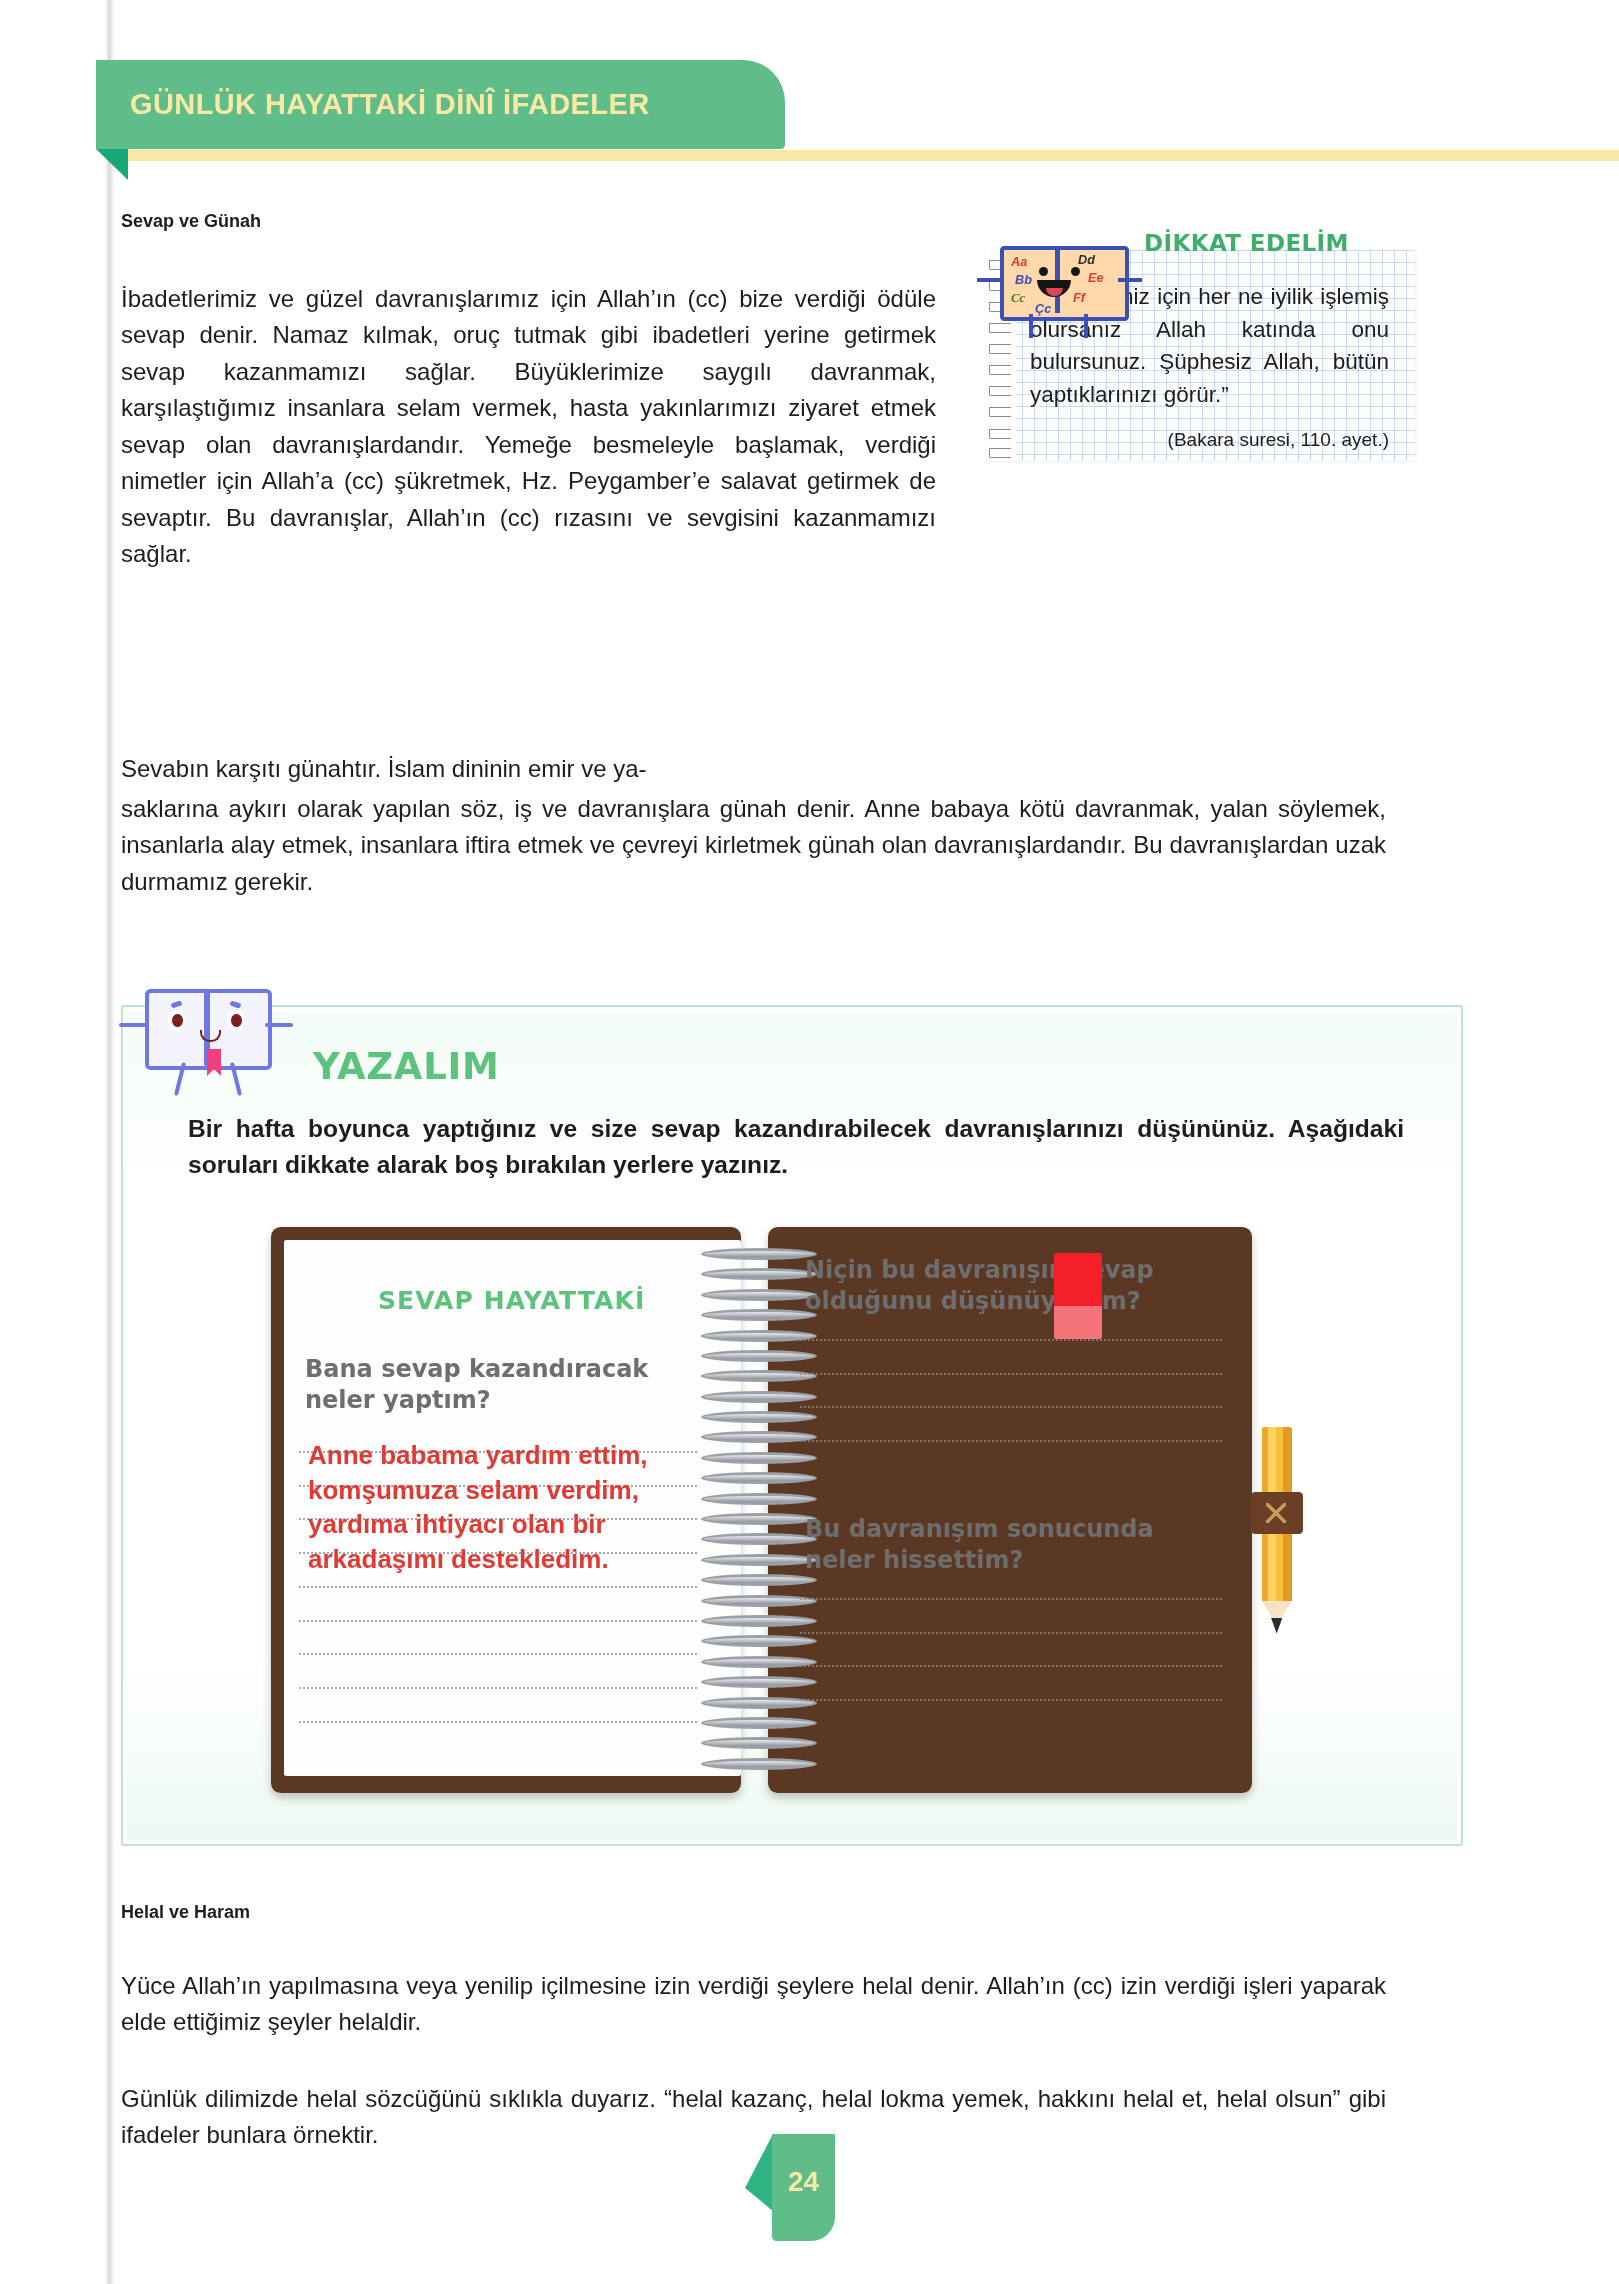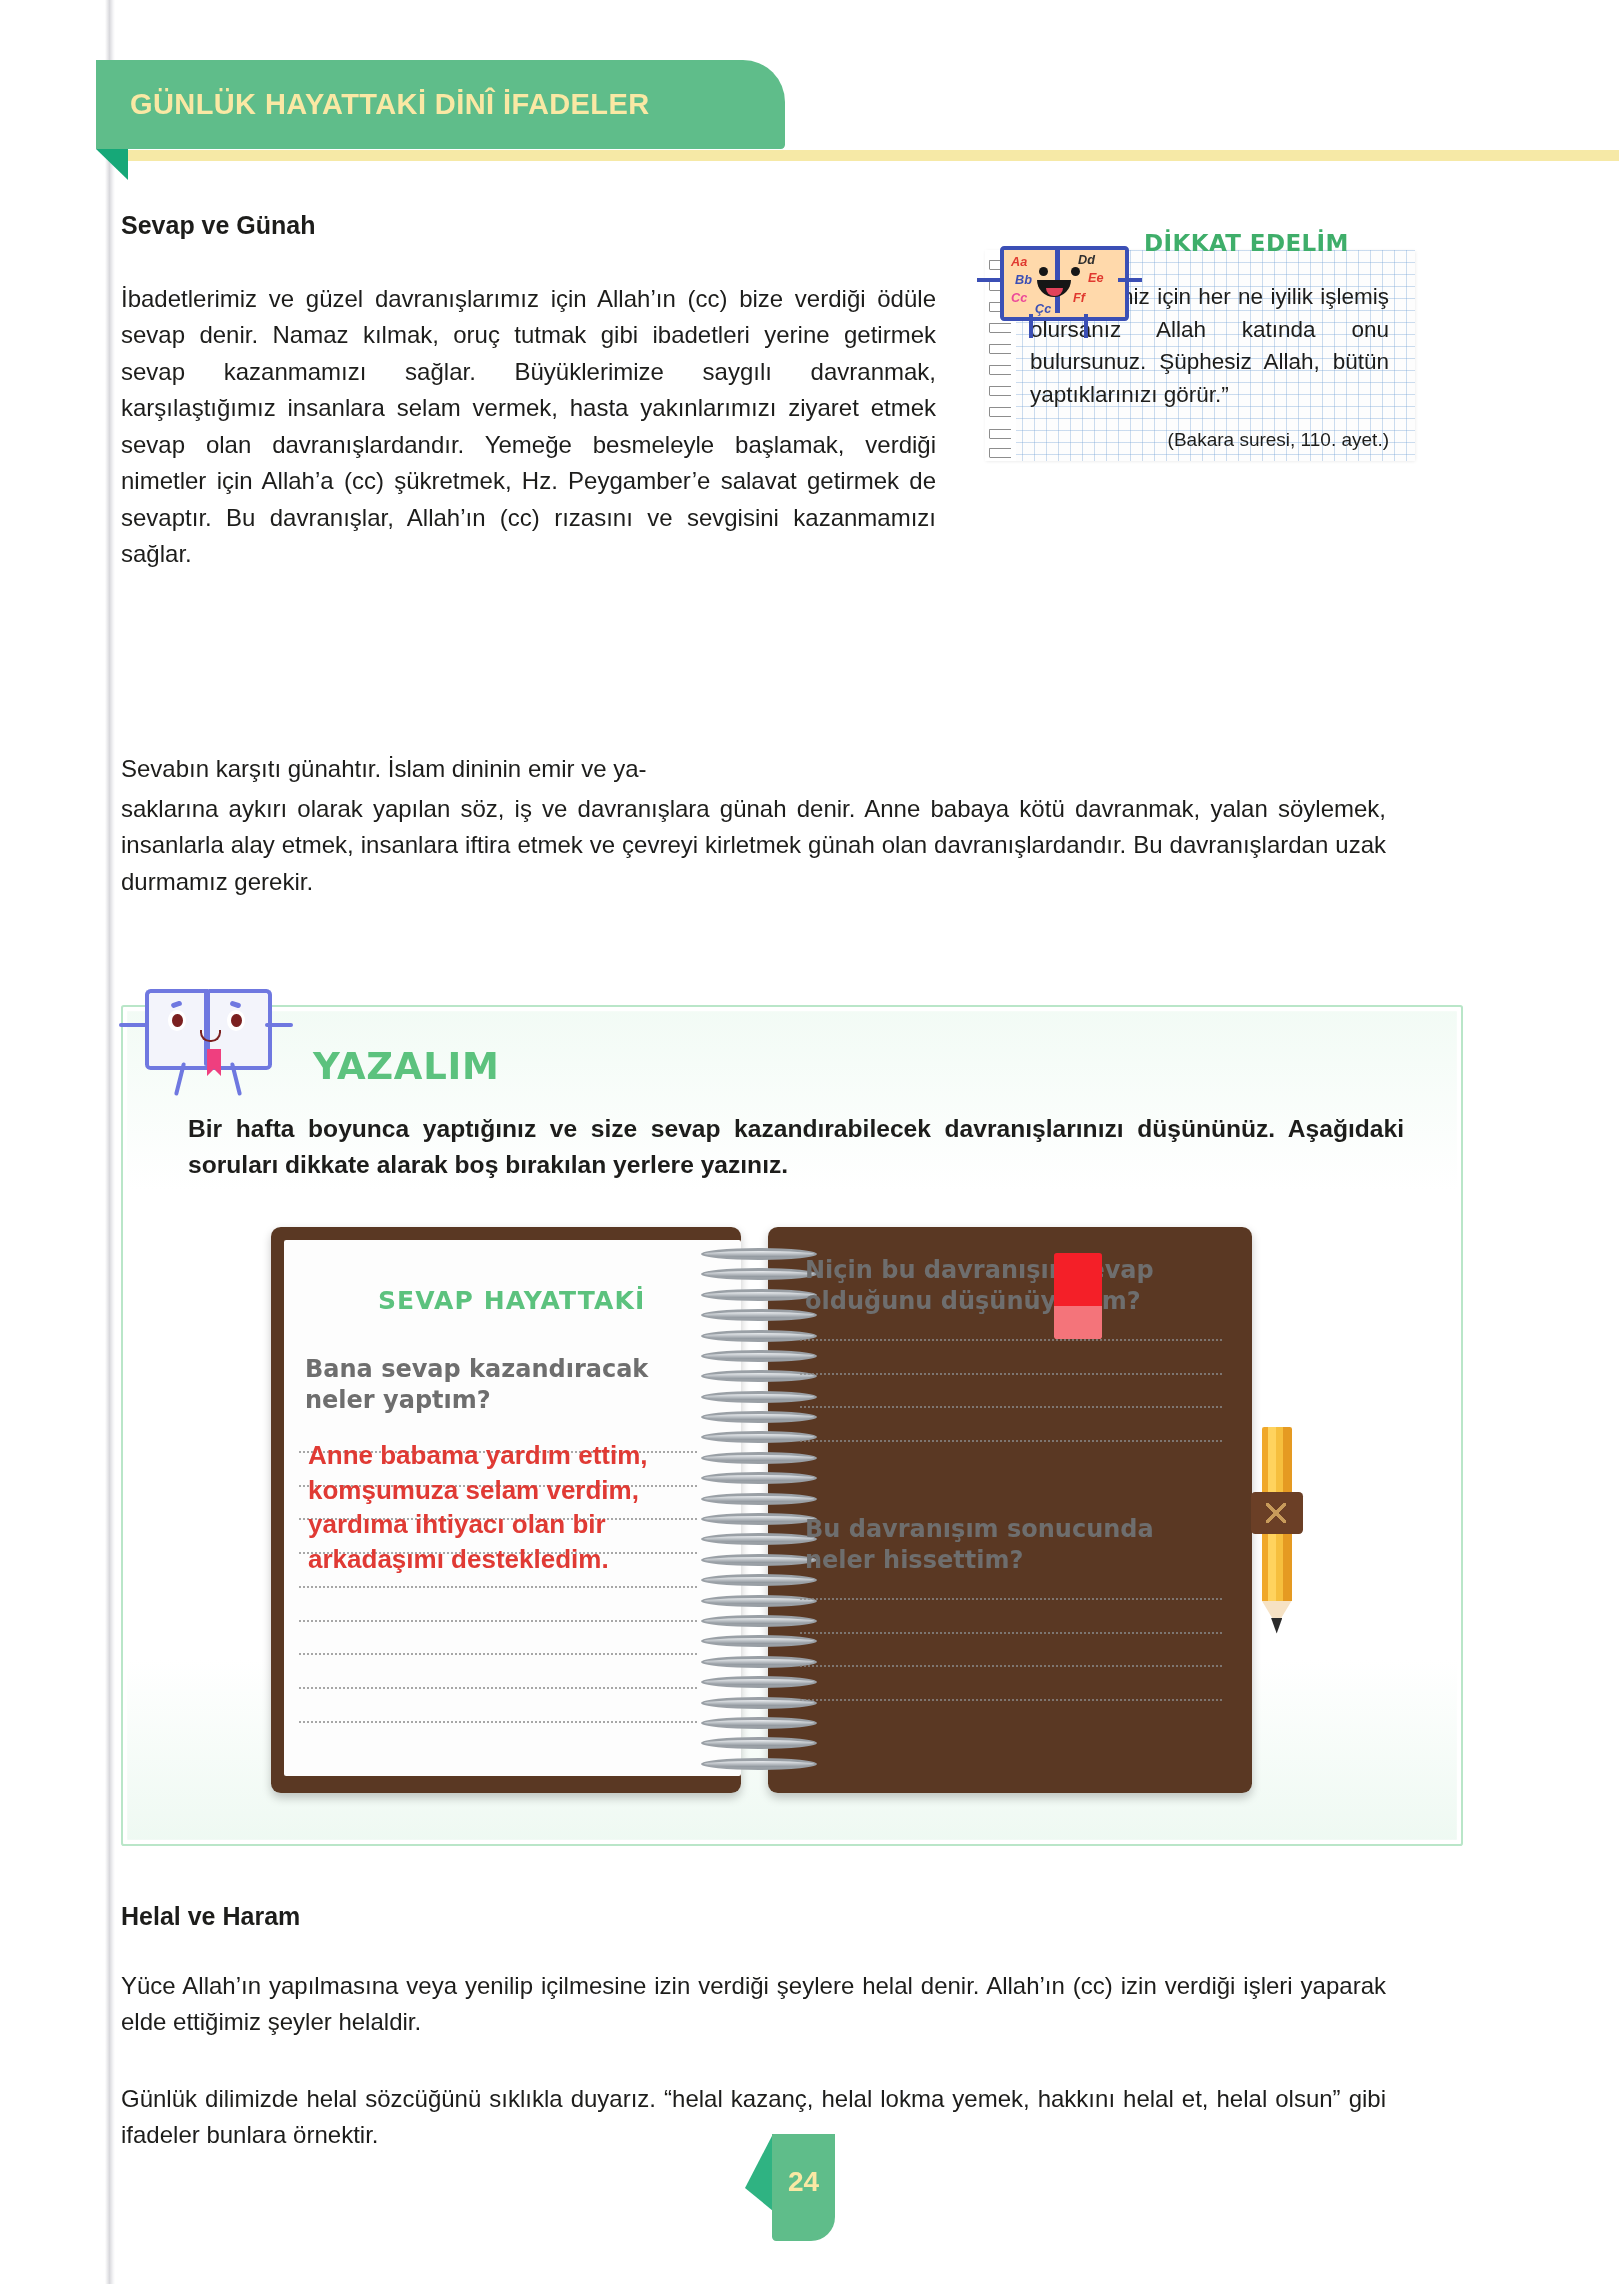--- a/index.html
+++ b/index.html
@@ -36,21 +36,21 @@
   }
   .banner-rule{
     position:absolute;left:32px;top:90px;width:1547px;height:11.2px;
     background:#f6e9a6;
   }
 
   
   .page{position:absolute;left:0;top:0;width:1620px;height:2284px;}
 
   h3.section-title{
-    position:absolute;margin:0;font-size:25px;font-weight:700;color:#1d1d1b;
+    position:absolute;margin:0;font-size:18px;font-weight:700;color:#1d1d1b;
   }
   p.body{
     position:absolute;margin:0;font-size:24px;line-height:1.52;color:#1d1d1b;
     text-align:justify;
   }
   p.body.narrow{width:815px;}
   p.body.wide{width:1265px;}
 
   
   .note{
@@ -276,21 +276,21 @@
     <div class="mb-arm" style="left:-7px;"></div>
     <div class="mb-arm" style="left:134px;"></div>
     <div class="mb-leg" style="left:45px;"></div>
     <div class="mb-leg" style="left:100px;"></div>
     <div class="mb-eye" style="left:55px;"></div>
     <div class="mb-eye" style="left:87px;"></div>
     <div class="mb-mouth"></div>
     <div class="mb-tongue"></div>
     <span class="mb-letter" style="left:27px;top:15.5px;color:#e0392f;">Aa</span>
     <span class="mb-letter" style="left:31px;top:34px;color:#3b4fb5;">Bb</span>
-    <span class="mb-letter" style="left:27px;top:52px;color:#ec4899;">Cc</span>
+    <span class="mb-letter" style="left:27px;top:52px;color:#4d7c0f;font-family:Liberation Serif, serif;">Cc</span>
     <span class="mb-letter" style="left:51px;top:63px;color:#3b4fb5;">Çc</span>
     <span class="mb-letter" style="left:94px;top:14px;color:#2f2f2f;">Dd</span>
     <span class="mb-letter" style="left:104px;top:32px;color:#e0392f;">Ee</span>
     <span class="mb-letter" style="left:89px;top:52px;color:#e0392f;">Ff</span>
   </div>
 
   <div class="activity"></div>
 
   <div class="mascot-open">
     <div class="mo-page l"></div>

